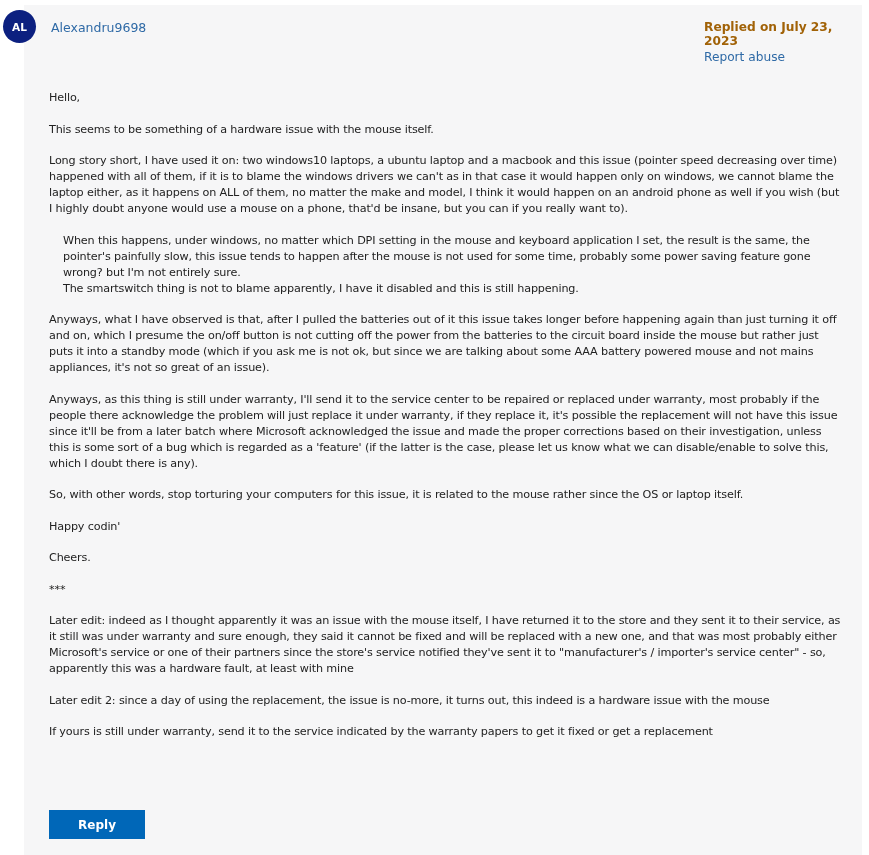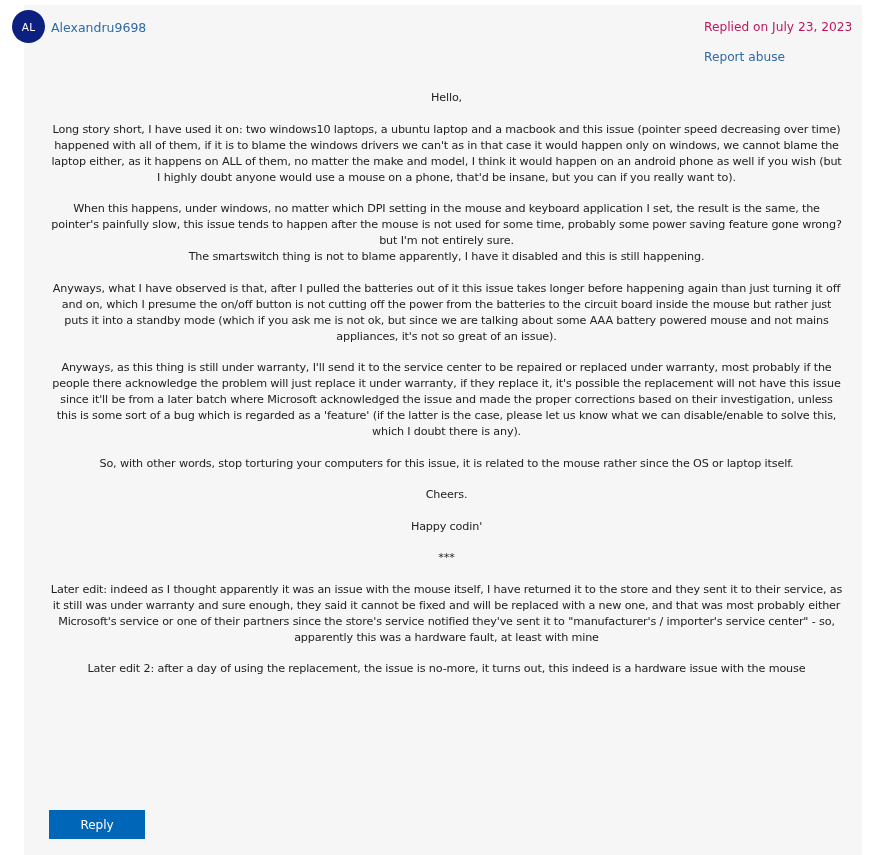--- a/index.html
+++ b/index.html
@@ -5,64 +5,66 @@
   html, body { margin: 0; padding: 0; }
   body {
     width: 869px; height: 855px; background: #ffffff; position: relative; overflow: hidden;
     font-family: "DejaVu Sans", "Liberation Sans", sans-serif;
   }
   .card {
     position: absolute; left: 24px; top: 5px; width: 838px; height: 850px;
     background: #f6f6f7;
   }
   .avatar {
-    position: absolute; left: 12px; top: 10px; width: 33px; height: 33px; border-radius: 50%;
-    background: #0c2080; color: #fff; font-size: 10.5px; font-weight: normal;
+    position: absolute; left: 3px; top: 10px; width: 33px; height: 33px; border-radius: 50%;
+    background: #0c2080; color: #fff; font-size: 10.5px; font-weight: bold;
     display: flex; align-items: center; justify-content: center; letter-spacing: 0.2px;
   }
   .username {
     position: absolute; left: 51px; top: 20px; font-size: 12.5px; color: #2f6aa6;
   }
   .replied {
-    position: absolute; left: 704px; top: 20px; font-size: 12.2px; color: #be185d;
+    position: absolute; left: 704px; top: 20px; font-size: 12.2px; color: #a16207; font-weight: bold;
   }
   .report {
     position: absolute; left: 704px; top: 50px; font-size: 12.2px; color: #2f6aa6;
   }
   .body-text {
     position: absolute; left: 49px; top: 90px; width: 795px;
     font-size: 11.2px; line-height: 16px; color: #222;
     letter-spacing: -0.15px;
   }
-  .body-text p { margin: 0 0 15.5px 0; text-align: center; }
+  .body-text p { margin: 0 0 15.5px 0; }
   .reply-btn {
     position: absolute; left: 49px; top: 810px; width: 96px; height: 29px;
-    background: #0067b8; color: #fff; border: none; font-size: 12px; font-weight: normal;
+    background: #0067b8; color: #fff; border: none; font-size: 12px; font-weight: bold;
     display: flex; align-items: center; justify-content: center; cursor: pointer;
     font-family: "DejaVu Sans", "Liberation Sans", sans-serif;
   }
 </style>
 </head>
 <body>
 
 <div class="card"></div>
 
 <div class="avatar" style="background: rgb(12, 32, 128);">AL</div>
 <div class="username">Alexandru9698</div>
 <div class="replied">Replied on July 23, 2023</div>
 <div class="report">Report abuse</div>
 
 <div class="body-text">
   <p>Hello,</p>
+  <p>This seems to be something of a hardware issue with the mouse itself.</p>
   <p>Long story short, I have used it on: two windows10 laptops, a ubuntu laptop and a macbook and this issue (pointer speed decreasing over time) happened with all of them, if it is to blame the windows drivers we can't as in that case it would happen only on windows, we cannot blame the laptop either, as it happens on ALL of them, no matter the make and model, I think it would happen on an android phone as well if you wish (but I highly doubt anyone would use a mouse on a phone, that'd be insane, but you can if you really want to).</p>
-  <p style="white-space: pre-line;">When this happens, under windows, no matter which DPI setting in the mouse and keyboard application I set, the result is the same, the pointer's painfully slow, this issue tends to happen after the mouse is not used for some time, probably some power saving feature gone wrong? but I'm not entirely sure.
+  <p style="white-space: pre-line; margin-left: 14px;">When this happens, under windows, no matter which DPI setting in the mouse and keyboard application I set, the result is the same, the pointer's painfully slow, this issue tends to happen after the mouse is not used for some time, probably some power saving feature gone wrong? but I'm not entirely sure.
 The smartswitch thing is not to blame apparently, I have it disabled and this is still happening.</p>
   <p>Anyways, what I have observed is that, after I pulled the batteries out of it this issue takes longer before happening again than just turning it off and on, which I presume the on/off button is not cutting off the power from the batteries to the circuit board inside the mouse but rather just puts it into a standby mode (which if you ask me is not ok, but since we are talking about some AAA battery powered mouse and not mains appliances, it's not so great of an issue).</p>
   <p>Anyways, as this thing is still under warranty, I'll send it to the service center to be repaired or replaced under warranty, most probably if the people there acknowledge the problem will just replace it under warranty, if they replace it, it's possible the replacement will not have this issue since it'll be from a later batch where Microsoft acknowledged the issue and made the proper corrections based on their investigation, unless this is some sort of a bug which is regarded as a 'feature' (if the latter is the case, please let us know what we can disable/enable to solve this, which I doubt there is any).</p>
   <p>So, with other words, stop torturing your computers for this issue, it is related to the mouse rather since the OS or laptop itself.</p>
+  <p>Happy codin'</p>
   <p>Cheers.</p>
-  <p>Happy codin'</p>
   <p>***</p>
   <p>Later edit: indeed as I thought apparently it was an issue with the mouse itself, I have returned it to the store and they sent it to their service, as it still was under warranty and sure enough, they said it cannot be fixed and will be replaced with a new one, and that was most probably either Microsoft's service or one of their partners since the store's service notified they've sent it to "manufacturer's / importer's service center" - so, apparently this was a hardware fault, at least with mine</p>
-  <p>Later edit 2: after a day of using the replacement, the issue is no-more, it turns out, this indeed is a hardware issue with the mouse</p>
+  <p>Later edit 2: since a day of using the replacement, the issue is no-more, it turns out, this indeed is a hardware issue with the mouse</p>
+  <p>If yours is still under warranty, send it to the service indicated by the warranty papers to get it fixed or get a replacement</p>
 </div>
 
 <button class="reply-btn">Reply</button>
 
 </body></html>

